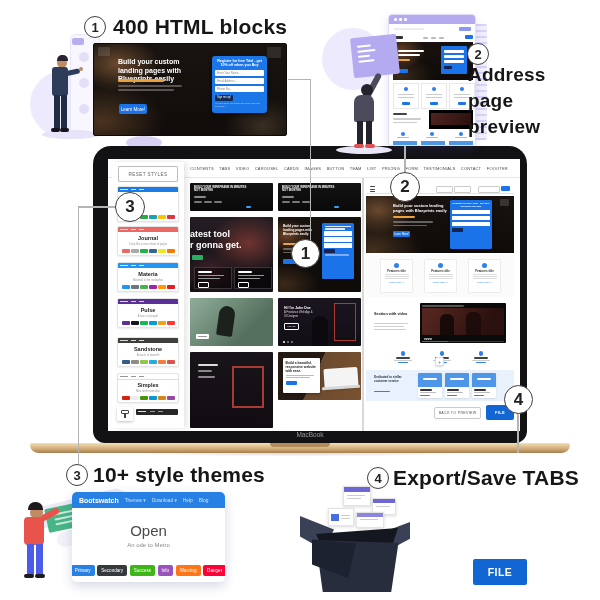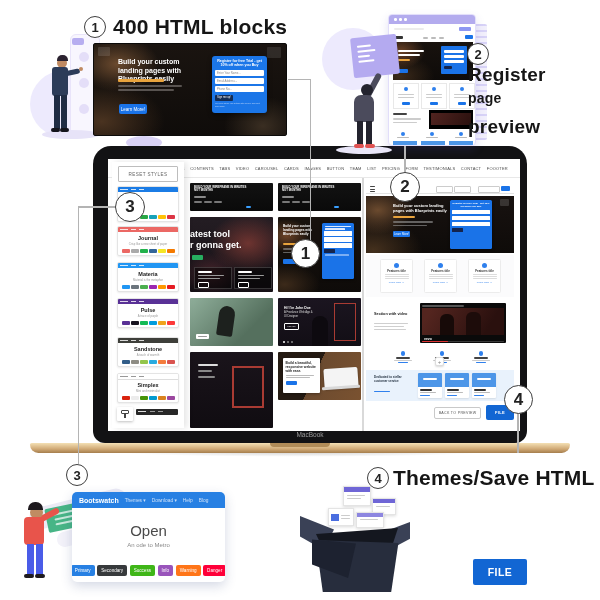--- a/index.html
+++ b/index.html
@@ -250,22 +250,22 @@
     <div class="abs" style="left:361px;top:84px;width:12px;height:12px;border-radius:50%;background:#23232e"></div>
     <div class="abs" style="left:354px;top:95px;width:20px;height:27px;background:#4b4b5c;border-radius:7px 7px 2px 2px"></div>
     <div class="abs" style="left:357px;top:121px;width:6px;height:24px;background:#23232e"></div>
     <div class="abs" style="left:366px;top:121px;width:6px;height:24px;background:#23232e"></div>
     <div class="abs" style="left:354px;top:144px;width:10px;height:4px;background:#e05252;border-radius:2px"></div>
     <div class="abs" style="left:365px;top:144px;width:10px;height:4px;background:#e05252;border-radius:2px"></div>
   </div>
   <div class="callout sm" style="left:467px;top:43px">
       <span>2</span>
     </div>
-  <div class="feat-title" style="left:468px;top:64px;font-size:19px">Register</div>
-  <div class="feat-title" style="left:468px;top:90px;font-size:14px">page</div>
+  <div class="feat-title" style="left:468px;top:64px;font-size:19px">Address</div>
+  <div class="feat-title" style="left:468px;top:90px;font-size:19px">page</div>
   <div class="feat-title" style="left:468px;top:116px;font-size:19px">preview</div>
 
   <div class="baseshadow"></div>
   <div class="bezel">
     <div class="screen">
 
       <div class="tabbar">
         <div class="tabs">
           <span class="tab">HEADERS</span>
           <span class="tab">CONTENTS</span>
@@ -635,20 +635,21 @@
   <div class="callout big" style="left:115px;top:192px;width:30px;height:30px">
       <span>3</span>
     </div>
   <div class="callout big" style="left:504px;top:385px">
       <span>4</span>
     </div>
 
   <div class="callout sm" style="left:66px;top:464px">
       <span>3</span>
     </div>
+  <div class="feat-title" style="left:93px;top:463px">10+ style themes</div>
 
   <div class="ill" style="z-index:19">
     <div class="abs" style="left:28px;top:498px;width:100px;height:22px;background:#ecebf5;border-radius:11px;transform:rotate(-14deg)"></div>
     <div class="abs" style="left:56px;top:524px;width:80px;height:15px;background:#f3f2f9;border-radius:8px;transform:rotate(-14deg)"></div>
     <div class="abs" style="left:46px;top:502px;width:70px;height:24px;background:#47b586;border-radius:2px;transform:rotate(-12deg)">
       <b class="br" style="left:8px;top:6px;width:40px;height:2px;background:rgba(255,255,255,.7)"></b>
       <b class="br" style="left:8px;top:11px;width:32px;height:2px;background:rgba(255,255,255,.7)"></b>
       <b class="br" style="left:8px;top:16px;width:36px;height:2px;background:rgba(255,255,255,.7)"></b>
     </div>
     <div class="abs" style="left:38px;top:512px;width:22px;height:6px;background:#e8544b;border-radius:3px;transform:rotate(-28deg)"></div>
@@ -677,21 +678,21 @@
       <span class="bwb" style="background:#3fb618">Success</span>
       <span class="bwb" style="background:#9954bb">Info</span>
       <span class="bwb" style="background:#ff7518">Warning</span>
       <span class="bwb" style="background:#ff0039">Danger</span>
     </div>
   </div>
 
   <div class="callout sm" style="left:367px;top:467px">
       <span>4</span>
     </div>
-  <div class="feat-title" style="left:393px;top:466px">Themes/Save HTML</div>
+  <div class="feat-title" style="left:393px;top:466px">Export/Save TABS</div>
 
   <div class="ill" style="z-index:18">
     <div class="abs" style="left:300px;top:516px;width:34px;height:34px;background:#3a4156;clip-path:polygon(0 0,100% 40%,70% 100%,0 60%)"></div>
     <div class="abs" style="left:380px;top:522px;width:30px;height:28px;background:#3a4156;clip-path:polygon(0 40%,100% 0,100% 60%,30% 100%)"></div>
     <div class="abs" style="left:343px;top:486px;width:26px;height:18px;background:#fff;border:.5px solid #e4e4e4;box-shadow:0 1px 3px rgba(0,0,0,.15)">
         <i style="position:absolute;left:0;top:0;width:100%;height:5px;background:#6f66d6;display:block"></i>
         <b class="br" style="left:3px;top:8px;width:18px;height:1.2px;background:#ccc"></b>
         <b class="br" style="left:3px;top:11px;width:14px;height:1.2px;background:#ccc"></b>
       </div>
     <div class="abs" style="left:372px;top:498px;width:22px;height:15px;background:#fff;border:.5px solid #e4e4e4;box-shadow:0 1px 3px rgba(0,0,0,.15)">

